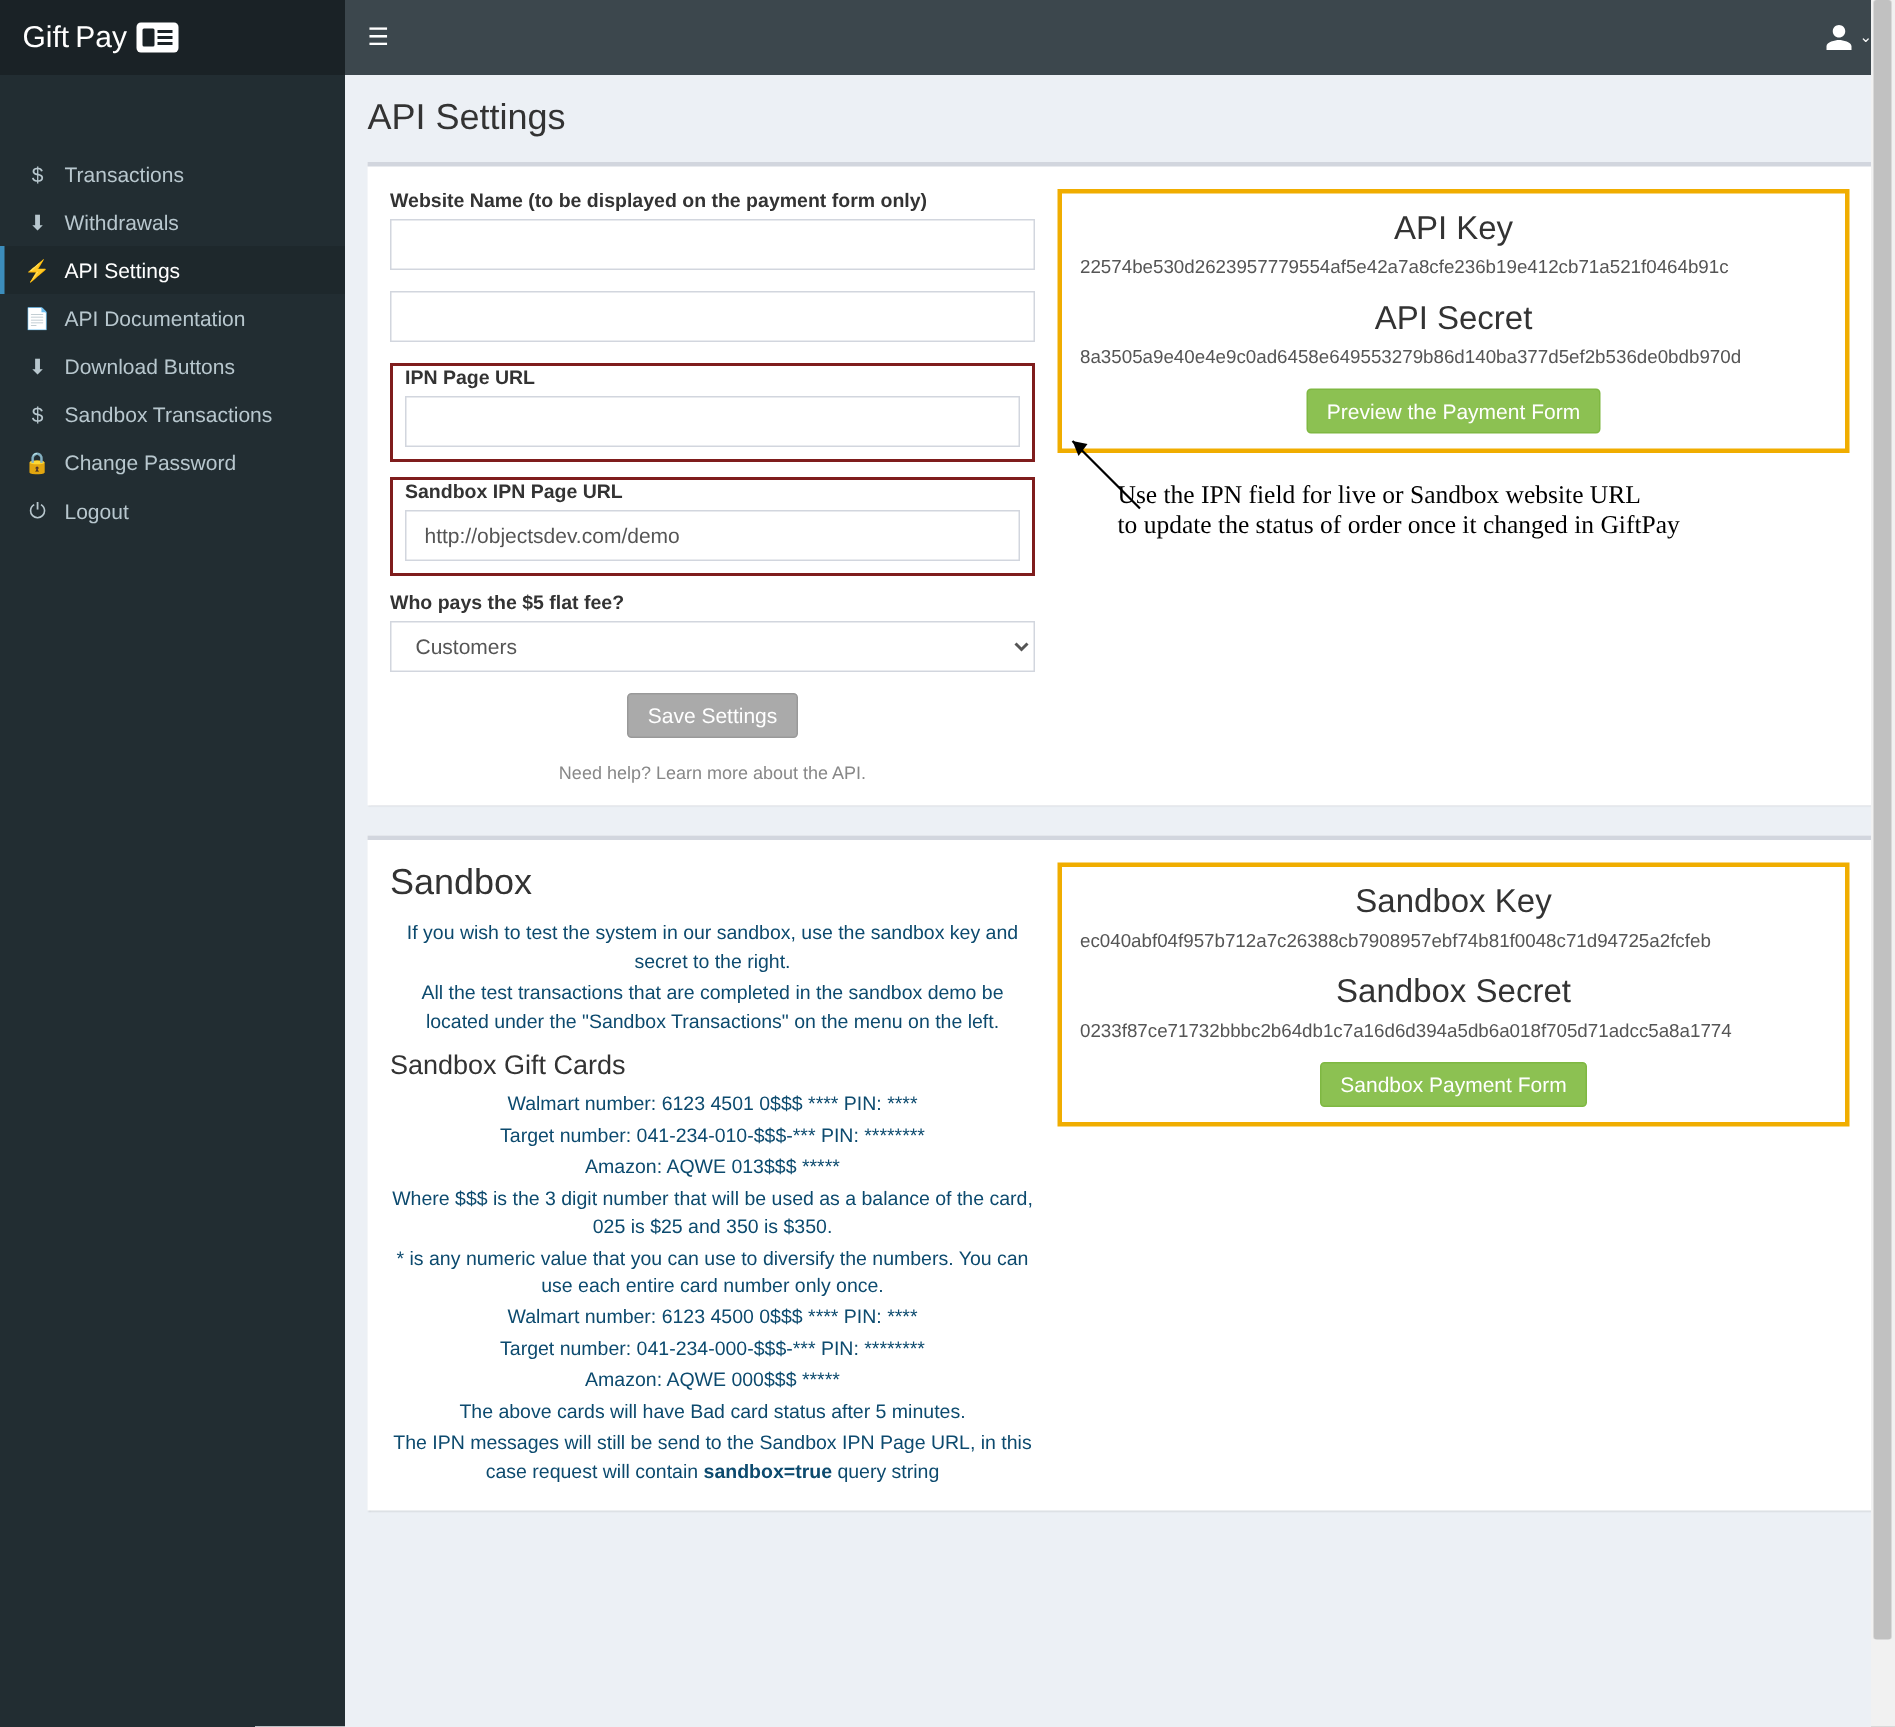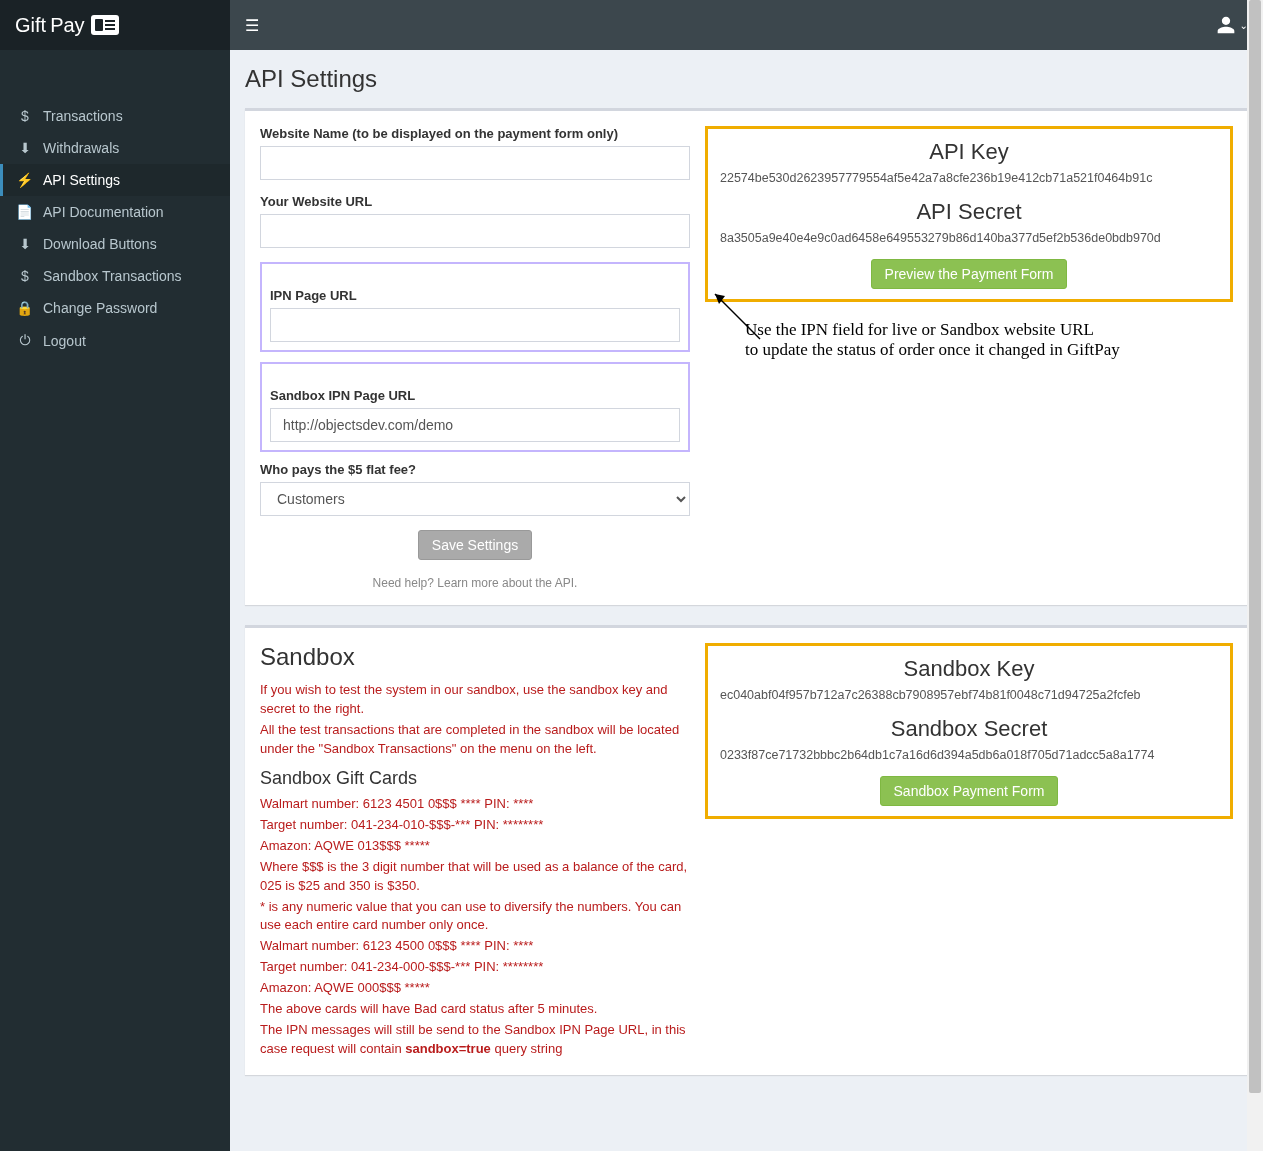--- a/index.html
+++ b/index.html
@@ -106,22 +106,22 @@
     width:100%; height:34px;
     border:1px solid #d2d6de;
     padding: 6px 12px;
     font-size:14px;
     background:#fff; color:#555;
     border-radius:0;
   }
   select.form-control { appearance:auto; }
 
   .highlight-group {
-    border: 2px solid #c4b5fd;
-    padding: 24px 8px 8px 8px;
+    border: 2px solid #7f1d1d;
+    padding: 0 8px 8px 8px;
     margin-bottom: 10px;
   }
   .highlight-box {
     border: 3px solid #f0ad00;
     padding: 10px 12px;
     margin-bottom: 12px;
   }
 
   .api-heading {
     font-size: 22px; font-weight:400; color:#333; margin-bottom:6px;text-align:center;
@@ -156,21 +156,21 @@
   }
   .arrow-svg { position:absolute; left:0; top:-30px; width:60px; height:70px; }
 
   .sandbox-head {
     font-size:24px; font-weight:400; color:#333; margin-bottom:10px;
   }
   .sandbox-sub {
     font-size:18px; font-weight:400; color:#333; margin:10px 0 6px;
   }
   .sandbox-body p {
-    font-size:13px; color:#b91c1c; line-height:1.45; margin-bottom:2px;
+    font-size:13px; color:#0c4a6e; line-height:1.45; margin-bottom:2px;text-align:center;
   }
 
   .scrollbar {
     position:fixed; right:0; top:0; width:16px; height:100vh;
     background:#f1f1f1;
   }
   .scrollbar-thumb {
     position:absolute; left:2px; right:2px; top:0; height:95%;
     background:#c1c1c1; border-radius:2px;
   }
@@ -241,21 +241,20 @@
 
     <div class="content">
 
       <div class="box">
         <div class="col-left">
           <div class="form-group">
             <label>Website Name (to be displayed on the payment form only)</label>
             <input class="form-control" value="" style="">
           </div>
           <div class="form-group">
-            <label>Your Website URL</label>
             <input class="form-control" value="" style="">
           </div>
           <div class="highlight-group">
             <label style="font-weight:700;font-size:13px;display:block;margin-bottom:5px">IPN Page URL</label>
             <input class="form-control" value="" style="">
           </div>
           <div class="highlight-group">
             <label style="font-weight:700;font-size:13px;display:block;margin-bottom:5px">Sandbox IPN Page URL</label>
             <input class="form-control" value="http://objectsdev.com/demo" style="">
           </div>
@@ -291,21 +290,21 @@
             <div>Use the IPN field for live or Sandbox website URL</div>
             <div>to update the status of order once it changed in GiftPay</div>
           </div>
         </div>
       </div>
 
       <div class="box">
         <div class="col-left sandbox-body">
           <div class="sandbox-head">Sandbox</div>
           <p>If you wish to test the system in our sandbox, use the sandbox key and secret to the right.</p>
-          <p>All the test transactions that are completed in the sandbox will be located under the "Sandbox Transactions" on the menu on the left.</p>
+          <p>All the test transactions that are completed in the sandbox demo be located under the "Sandbox Transactions" on the menu on the left.</p>
           <div class="sandbox-sub">Sandbox Gift Cards</div>
           <p>Walmart number: 6123 4501 0$$$ **** PIN: ****</p>
           <p>Target number: 041-234-010-$$$-*** PIN: ********</p>
           <p>Amazon: AQWE 013$$$ *****</p>
           <p>Where $$$ is the 3 digit number that will be used as a balance of the card, 025 is $25 and 350 is $350.</p>
           <p>* is any numeric value that you can use to diversify the numbers. You can use each entire card number only once.</p>
           <p>Walmart number: 6123 4500 0$$$ **** PIN: ****</p>
           <p>Target number: 041-234-000-$$$-*** PIN: ********</p>
           <p>Amazon: AQWE 000$$$ *****</p>
           <p>The above cards will have Bad card status after 5 minutes.</p>

